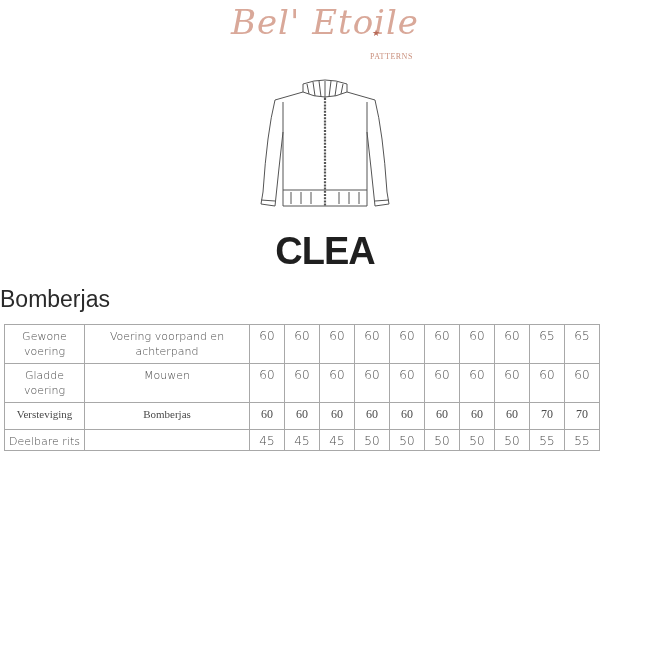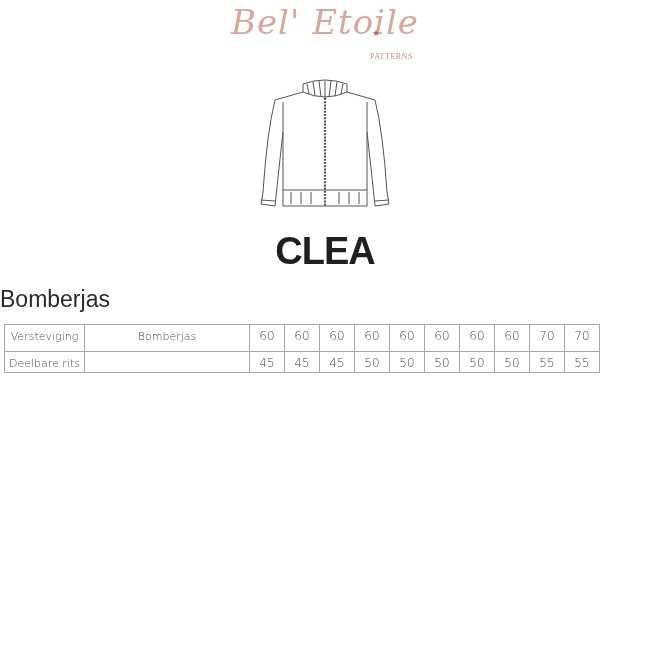--- a/index.html
+++ b/index.html
@@ -26,21 +26,21 @@
   .c-label { width:80px; }
   .c-desc { width:165px; }
   .c-num { width:35px; }
   .r-maat td { height:24px; padding-top:6px; }
   .r-buiten td { height:35px; }
   .r-gewone td { height:34px; }
   .r-gladde td { height:34px; }
   .r-boord td { height:66px; }
   .r-el4 td { height:24px; padding-top:5px; }
   .r-el3 td { height:28px; }
-  .r-verst td { height:22px; padding-top:5px; }
+  .r-verst td { height:22px; padding-top:5px;font-family:Liberation Serif, serif; }
   .r-rits td { height:16px; padding-top:2px; }
   .num { font-size:12px; }
 </style>
 </head>
 <body>
 
 <div class="logo">
   <div class="logo-script">Bel' Etoile</div>
   <span class="logo-star">★</span>
   <div class="logo-sub">PATTERNS</div>
@@ -75,20 +75,48 @@
       <col class="c-num">
       <col class="c-num">
       <col class="c-num">
     <col class="c-num">
       <col class="c-num">
       <col class="c-num">
       <col class="c-num">
       <col class="c-num">
   </colgroup>
   <tbody>
+  <tr class="r-gewone">
+    <td>Gewone voering</td>
+    <td>Voering voorpand en achterpand</td>
+    <td class="num">60</td>
+    <td class="num">60</td>
+    <td class="num">60</td>
+    <td class="num">60</td>
+    <td class="num">60</td>
+    <td class="num">60</td>
+    <td class="num">60</td>
+    <td class="num">60</td>
+    <td class="num">65</td>
+    <td class="num">65</td>
+  </tr>
+  <tr class="r-gladde">
+    <td>Gladde voering</td>
+    <td>Mouwen</td>
+    <td class="num">60</td>
+    <td class="num">60</td>
+    <td class="num">60</td>
+    <td class="num">60</td>
+    <td class="num">60</td>
+    <td class="num">60</td>
+    <td class="num">60</td>
+    <td class="num">60</td>
+    <td class="num">60</td>
+    <td class="num">60</td>
+  </tr>
   <tr class="r-verst">
     <td>Versteviging</td>
     <td>Bomberjas</td>
     <td class="num">60</td>
     <td class="num">60</td>
     <td class="num">60</td>
     <td class="num">60</td>
     <td class="num">60</td>
     <td class="num">60</td>
     <td class="num">60</td>

